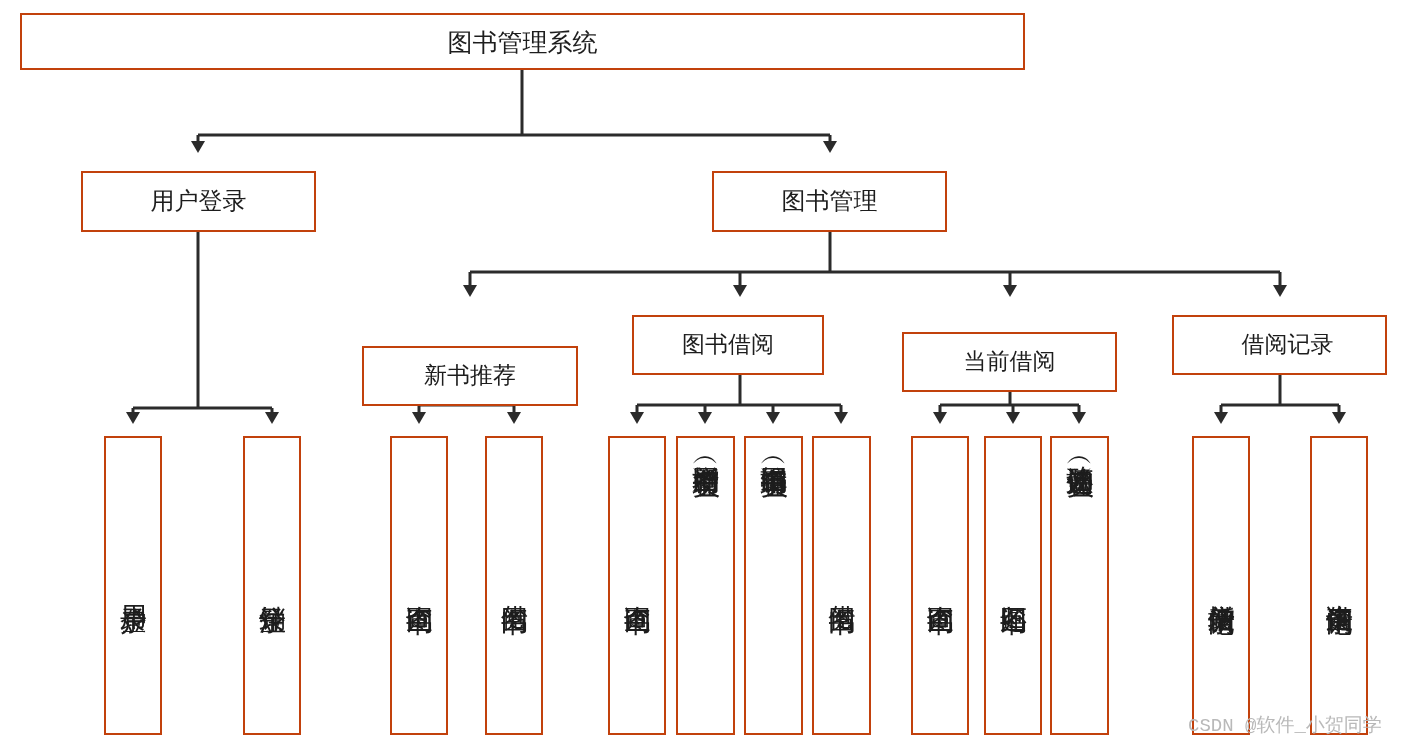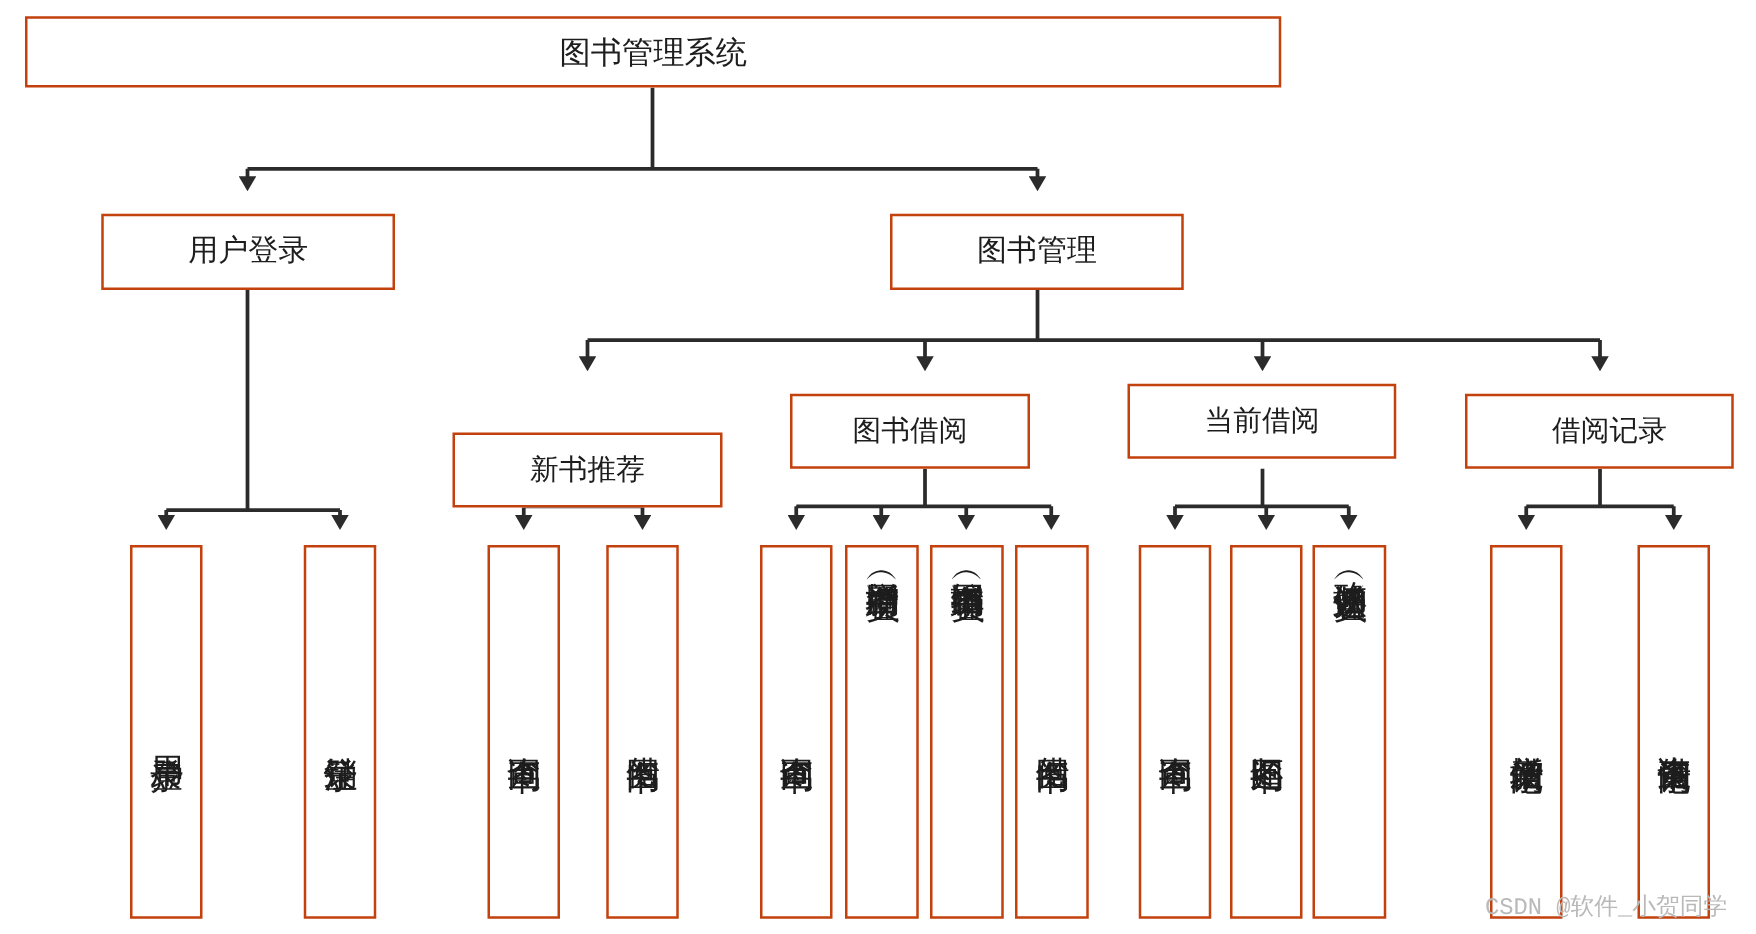--- a/index.html
+++ b/index.html
@@ -134,21 +134,21 @@
   <div class="node lvl1" style="left:712px; top:171px; width:235px; height:61px;">
     <span class="node-label">图书管理</span>
   </div>
 
   <div class="node lvl2" style="left:362px; top:315px; width:216px; height:60px;margin-top:31px;">
     <span class="node-label">新书推荐</span>
   </div>
   <div class="node lvl2" style="left:632px; top:315px; width:192px; height:60px;">
     <span class="node-label">图书借阅</span>
   </div>
-  <div class="node lvl2" style="left:902px; top:307px; width:215px; height:60px;">
+  <div class="node lvl2" style="left:902px; top:332px; width:215px; height:60px;">
     <span class="node-label">当前借阅</span>
   </div>
   <div class="node lvl2" style="left:1172px; top:315px; width:215px; height:60px;padding-left:16px;">
     <span class="node-label">借阅记录</span>
   </div>
 
   <div class="node leaf short-text" style="left:104px; top:436px; width:58px; height:299px;">
     <span class="node-label">用户登录</span>
   </div>
   <div class="node leaf short-text" style="left:243px; top:436px; width:58px; height:299px;">

